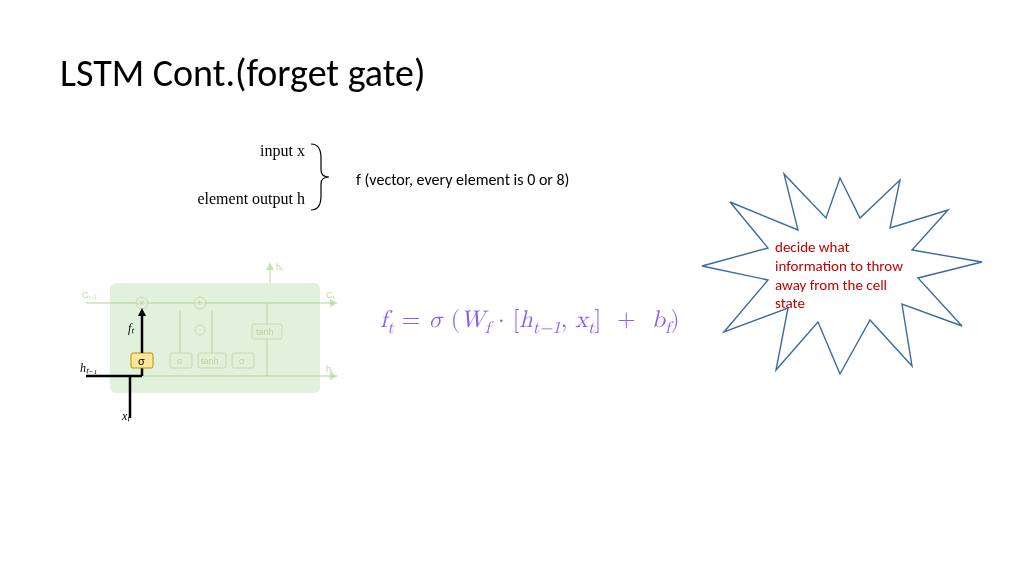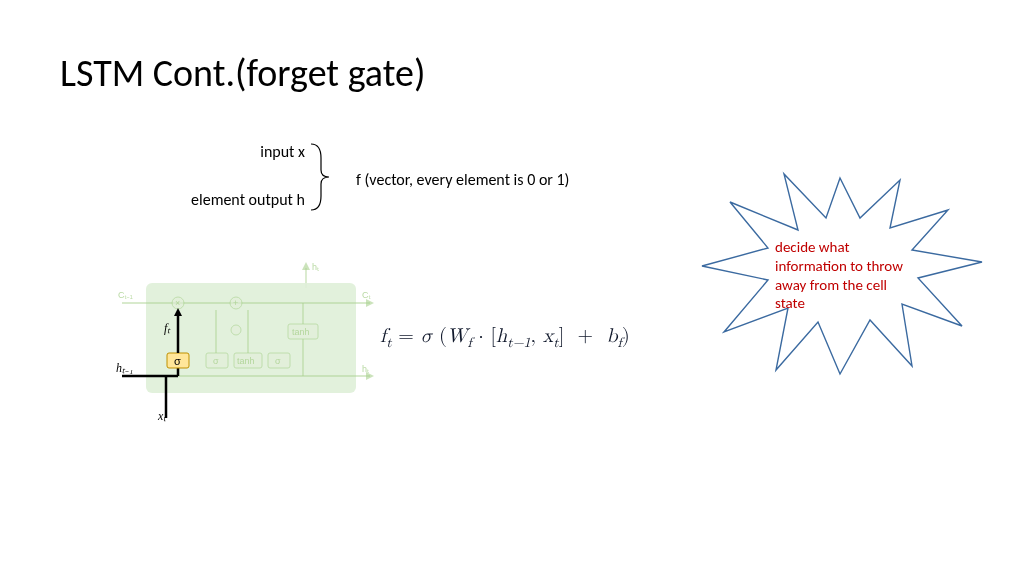--- a/index.html
+++ b/index.html
@@ -28,36 +28,37 @@
     position: absolute;
     left: 185px;
     top: 142px;
     width: 200px;
     height: 70px;
   }
   .brace-text1, .brace-text2 {
     font-size: 16px;
     text-align: right;
     width: 120px;
+    font-family: Liberation Serif, serif;
   }
   .brace-text1 { position:absolute; top:0; }
   .brace-text2 { position:absolute; top:48px; }
   .brace-svg { position:absolute; left:122px; top:-2px; }
   .f-desc {
     position:absolute;
     left:356px; top:170px;
     font-size:16px;
   }
   .equation {
     position:absolute;
-    left:380px; top:324px;
+    left:380px; top:306px;
     font-family: "Cambria Math","Latin Modern Math","STIX Two Math", serif;
-    font-size:20px;
+    font-size:24px;
     font-style: italic;
-    color:#0f172a;
+    color:#8b5cf6;
   }
   .equation .rm { font-style: normal; }
   .equation sub { font-size:0.7em; font-style: italic; }
   .star {
     position:absolute;
     left:690px; top:150px;
     width:300px; height:260px;
   }
   .star-text {
     position:absolute;
@@ -66,21 +67,21 @@
     text-align:left;
     color:#c00000;
     font-size:15px;
     line-height:1.25;
   }
 
   
   .lstm {
     position:absolute;
     left:80px; top:258px;
-    width:260px; height:165px;margin-left:36px;
+    width:260px; height:165px;
   }
   .lstm svg { width:260px; height:165px; }
   .cellbox { fill:#dff0d8; opacity:0.9; stroke:none; }
   .faded { stroke:#a8d08d; stroke-width:1.4; fill:none; opacity:0.6; }
   .faded-fill { fill:#e2efda; stroke:#a8d08d; stroke-width:1; opacity:0.6; }
   .fadedtext { fill:#a8d08d; font-size:9px; font-family: Arial; opacity:0.8; }
   .bold-line { stroke:#000; stroke-width:2.5; fill:none; }
   .boldtext { fill:#000; font-size:12px; font-style: italic; font-family: "Cambria Math", serif; }
   .ht-arrow { fill:#a8d08d; opacity:0.6; }
   .sigma-box { fill:#ffe699; stroke:#bf9000; stroke-width:1; }
@@ -94,21 +95,21 @@
   <div class="title">LSTM Cont.(forget gate)</div>
 
   <div class="brace-group">
     <div class="brace-text1">input x</div>
     <div class="brace-text2">element output h</div>
     <svg class="brace-svg" width="26" height="74">
       <path d="M4 4 Q14 4 14 18 L14 30 Q14 37 22 37 Q14 37 14 44 L14 56 Q14 70 4 70" stroke="#000" stroke-width="1.2" fill="none"></path>
     </svg>
   </div>
 
-  <div class="f-desc">f (vector, every element is 0 or 1)</div>
+  <div class="f-desc">f (vector, every element is 0 or 8)</div>
 
   <div class="equation">
     <span>f</span><sub>t</sub>
     <span class="rm"> = </span>
     <span>σ</span><span class="rm"> (</span><span>W</span><sub>f</sub><span class="rm"> · [</span><span>h</span><sub>t−1</sub><span class="rm">, </span><span>x</span><sub>t</sub><span class="rm">] &nbsp;+&nbsp; </span><span>b</span><sub>f</sub><span class="rm">)</span>
   </div>
 
   <div class="star">
     <svg width="300" height="260">
       <polygon points="

